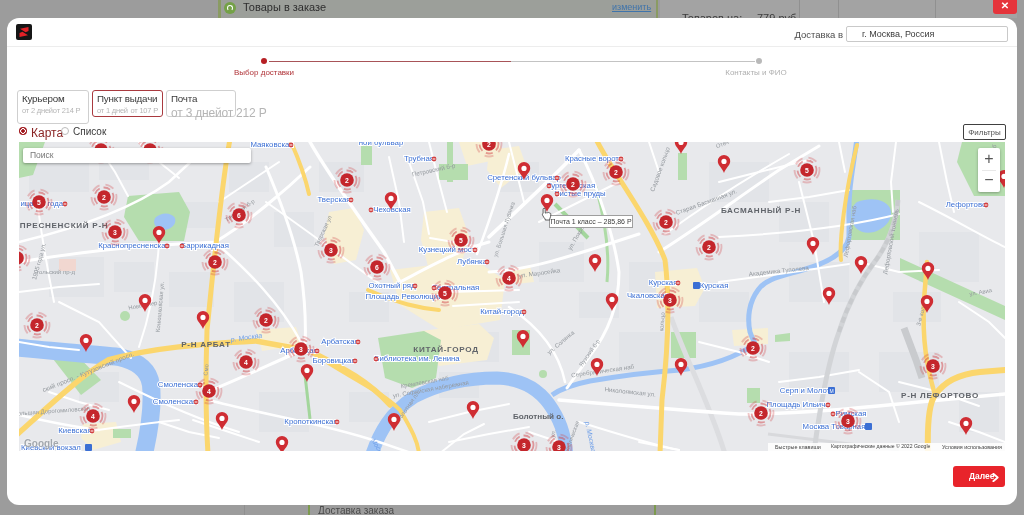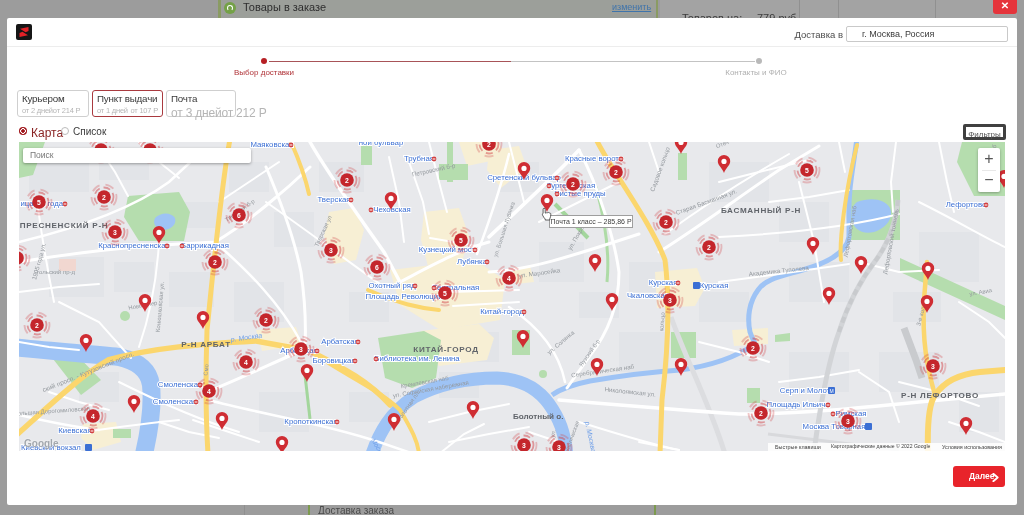--- a/index.html
+++ b/index.html
@@ -15,38 +15,38 @@
 <div class="abs" style="left:757px;top:12px;font-size:11px;color:#3c3c3c">779 руб</div>
 <div class="abs" style="left:799px;top:0;width:1px;height:18px;background:#909090"></div>
 <div class="abs" style="left:838px;top:0;width:1px;height:18px;background:#909090"></div>
 <div class="abs" style="left:935px;top:0;width:1px;height:18px;background:#909090"></div>
 <div class="abs" style="left:993px;top:0;width:24px;height:14px;background:#e5343b;border-radius:0 0 3px 3px;color:#fff;font-size:10px;font-weight:bold;text-align:center;line-height:12px">✕</div>
 
 <div class="abs" style="left:244px;top:505px;width:1px;height:10px;background:#8f8f8f"></div>
 <div class="abs" style="left:308px;top:505px;width:2px;height:10px;background:#7c9a4e"></div>
 <div class="abs" style="left:654px;top:505px;width:2px;height:10px;background:#7c9a4e"></div>
 <div class="abs" style="left:318px;top:505px;font-size:10px;color:#4a4a4a;width:120px;height:9px;overflow:hidden">Доставка заказа</div>
-<div class="abs" style="left:7px;top:18px;width:1010px;height:487px;background:#fff;border-radius:2px">
+<div class="abs" style="left:7px;top:18px;width:1010px;height:487px;background:#fff;border-radius:12px">
 
 <svg class="abs" style="left:9px;top:6px" width="16" height="16" viewBox="0 0 16 16">
       <rect width="16" height="16" rx="2" fill="#161616"></rect>
       <path d="M12.5,3 L4,4.8 L9.5,8.2 L12.5,7 Z" fill="#e32127"></path>
       <path d="M3.5,13 L12,11.2 L6.5,7.8 L3.5,9 Z" fill="#e32127"></path>
     </svg>
 <div class="abs" style="left:0;top:28px;width:1010px;height:1px;background:#ededed"></div>
 <div class="abs" style="right:174px;top:11px;font-size:9.5px;color:#4c4c4c">Доставка в</div>
 <div class="abs" style="left:839px;top:8px;width:162px;height:16px;border:1px solid #c9c9c9;border-radius:2px;font-size:9px;color:#3b3b3b;line-height:15px;padding-left:15px">г. Москва, Россия</div>
 
 <div class="abs" style="left:262px;top:42.5px;width:242px;height:1px;background:#a85458"></div>
 <div class="abs" style="left:504px;top:42.5px;width:244px;height:1px;background:#c3c3c3"></div>
 <div class="abs" style="left:254px;top:40px;width:6px;height:6px;border-radius:50%;background:#b61f24"></div>
 <div class="abs" style="left:749px;top:40px;width:6px;height:6px;border-radius:50%;background:#b9b9b9"></div>
 <div class="abs" style="left:207px;top:50px;width:100px;text-align:center;font-size:8px;color:#b03338">Выбор доставки</div>
 <div class="abs" style="left:699px;top:50px;width:100px;text-align:center;font-size:8px;color:#b0b0b0">Контакты и ФИО</div>
-<div class="abs" style="left:10px;top:72px;width:72px;height:27px;border:1px solid #cfcfcf;border-radius:3px;padding:2px 14px 0 4px;white-space:nowrap">
+<div class="abs" style="left:10px;top:72px;width:72px;height:34px;border:1px solid #cfcfcf;border-radius:3px;padding:2px 14px 0 4px;white-space:nowrap">
       <div style="font-size:9.8px;color:#383838;letter-spacing:-0.2px">Курьером</div>
       <div style="font-size:7.5px;color:#b5b5b5;display:flex;justify-content:space-between;margin-top:2px;letter-spacing:-0.2px">
         <span>от 2 дней</span>
         <span>от 214 Р</span>
       </div>
     </div>
 <div class="abs" style="left:85px;top:72px;width:71px;height:27px;border:1px solid #a93a3f;border-radius:3px;padding:2px 4px 0 4px;white-space:nowrap">
       <div style="font-size:9.8px;color:#383838;letter-spacing:-0.2px">Пункт выдачи</div>
       <div style="font-size:7.5px;color:#b5b5b5;display:flex;justify-content:space-between;margin-top:2px;letter-spacing:-0.2px">
         <span>от 1 дней</span>
@@ -58,21 +58,21 @@
       <div style="font-size:12px;color:#b5b5b5;display:flex;margin-top:2px;letter-spacing:-0.2px">
         <span>от 3 дней</span>
         <span>от 212 Р</span>
       </div>
     </div>
 
 <div class="abs" style="left:12px;top:109px;width:8px;height:8px;border-radius:50%;background:radial-gradient(circle,#9f1318 0 1.5px,#fff 2px 2.6px,#9f1318 3px)"></div>
 <div class="abs" style="left:24px;top:108px;font-size:12px;color:#8a2424">Карта</div>
 <div class="abs" style="left:54px;top:109px;width:8px;height:8px;border-radius:50%;border:1px solid #bbb"></div>
 <div class="abs" style="left:66px;top:108px;font-size:10px;color:#3a3a3a">Список</div>
-<div class="abs" style="left:956px;top:106px;width:43px;height:16px;border:3px solid #404040;border-radius:2px;font-size:8px;color:#555;text-align:center;line-height:15px">Фильтры</div>
+<div class="abs" style="left:956px;top:106px;width:43px;height:16px;border:1px solid #404040;border-radius:2px;font-size:8px;color:#555;text-align:center;line-height:15px">Фильтры</div>
 <div class="abs" style="left:12px;top:124px;width:986px;height:309px;overflow:hidden">
 <svg width="986" height="309" viewBox="0 0 986 309" style="position:absolute;left:0;top:0">
 <rect x="0" y="0" width="986" height="309" fill="#e8e9ec"></rect>
 <rect x="10" y="20" width="60" height="30" fill="#e2e4e8"></rect>
 <rect x="80" y="10" width="50" height="28" fill="#e2e4e8"></rect>
 <rect x="30" y="115" width="55" height="40" fill="#e2e4e8"></rect>
 <rect x="95" y="120" width="40" height="30" fill="#e2e4e8"></rect>
 <rect x="150" y="130" width="45" height="35" fill="#e2e4e8"></rect>
 <rect x="210" y="20" width="40" height="30" fill="#e2e4e8"></rect>
 <rect x="255" y="70" width="40" height="35" fill="#e2e4e8"></rect>

